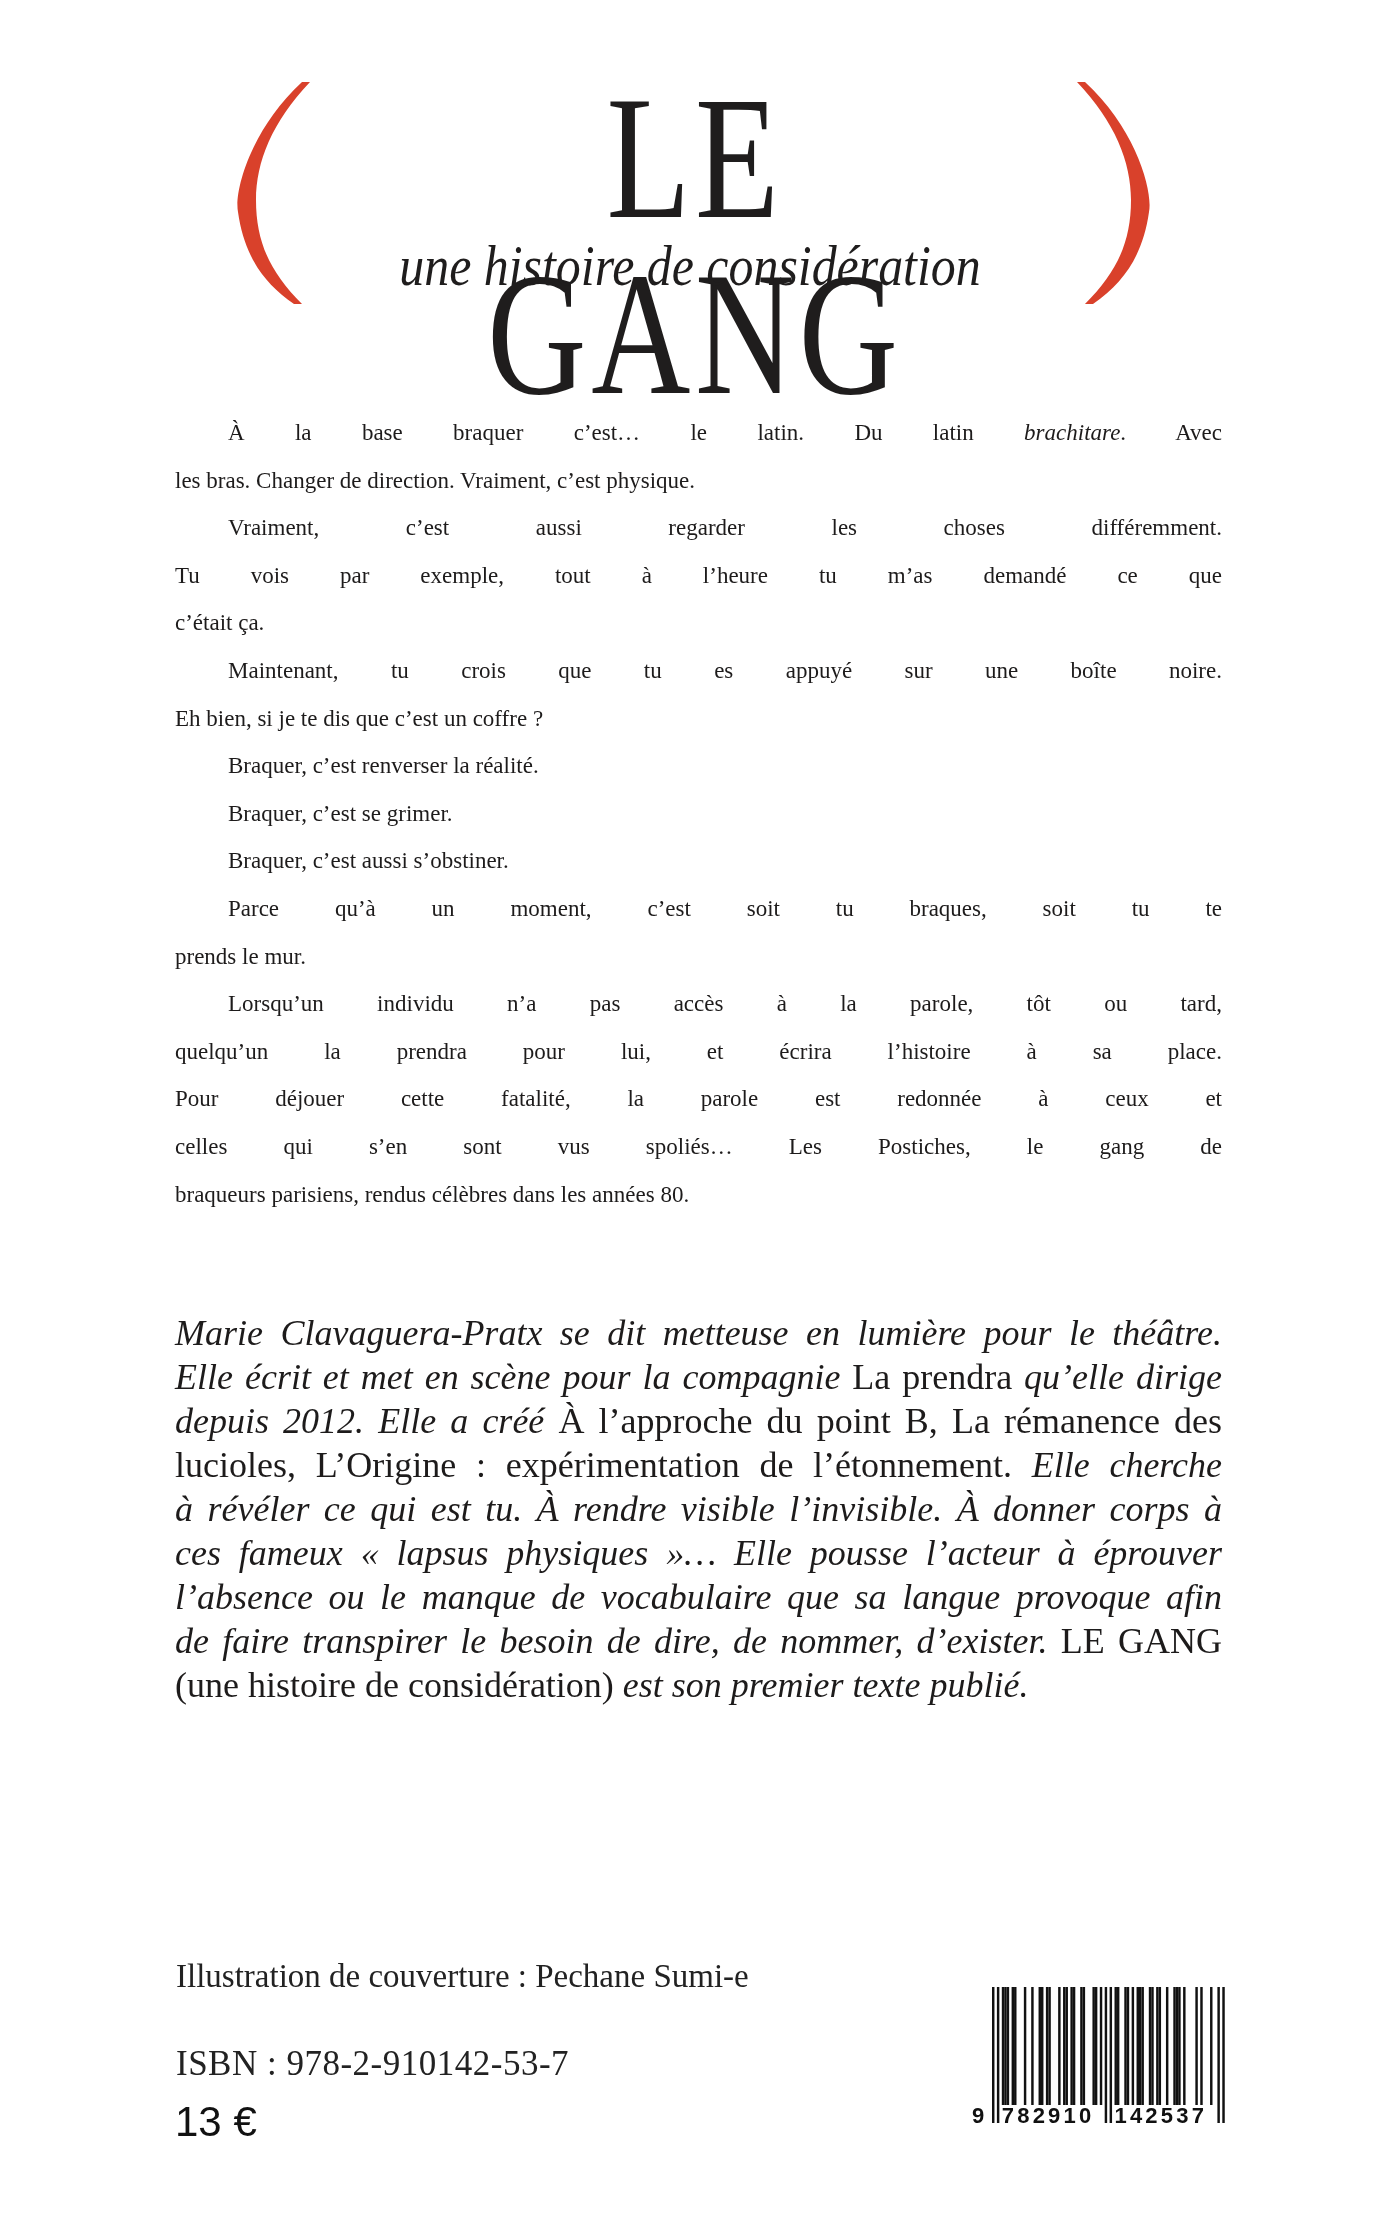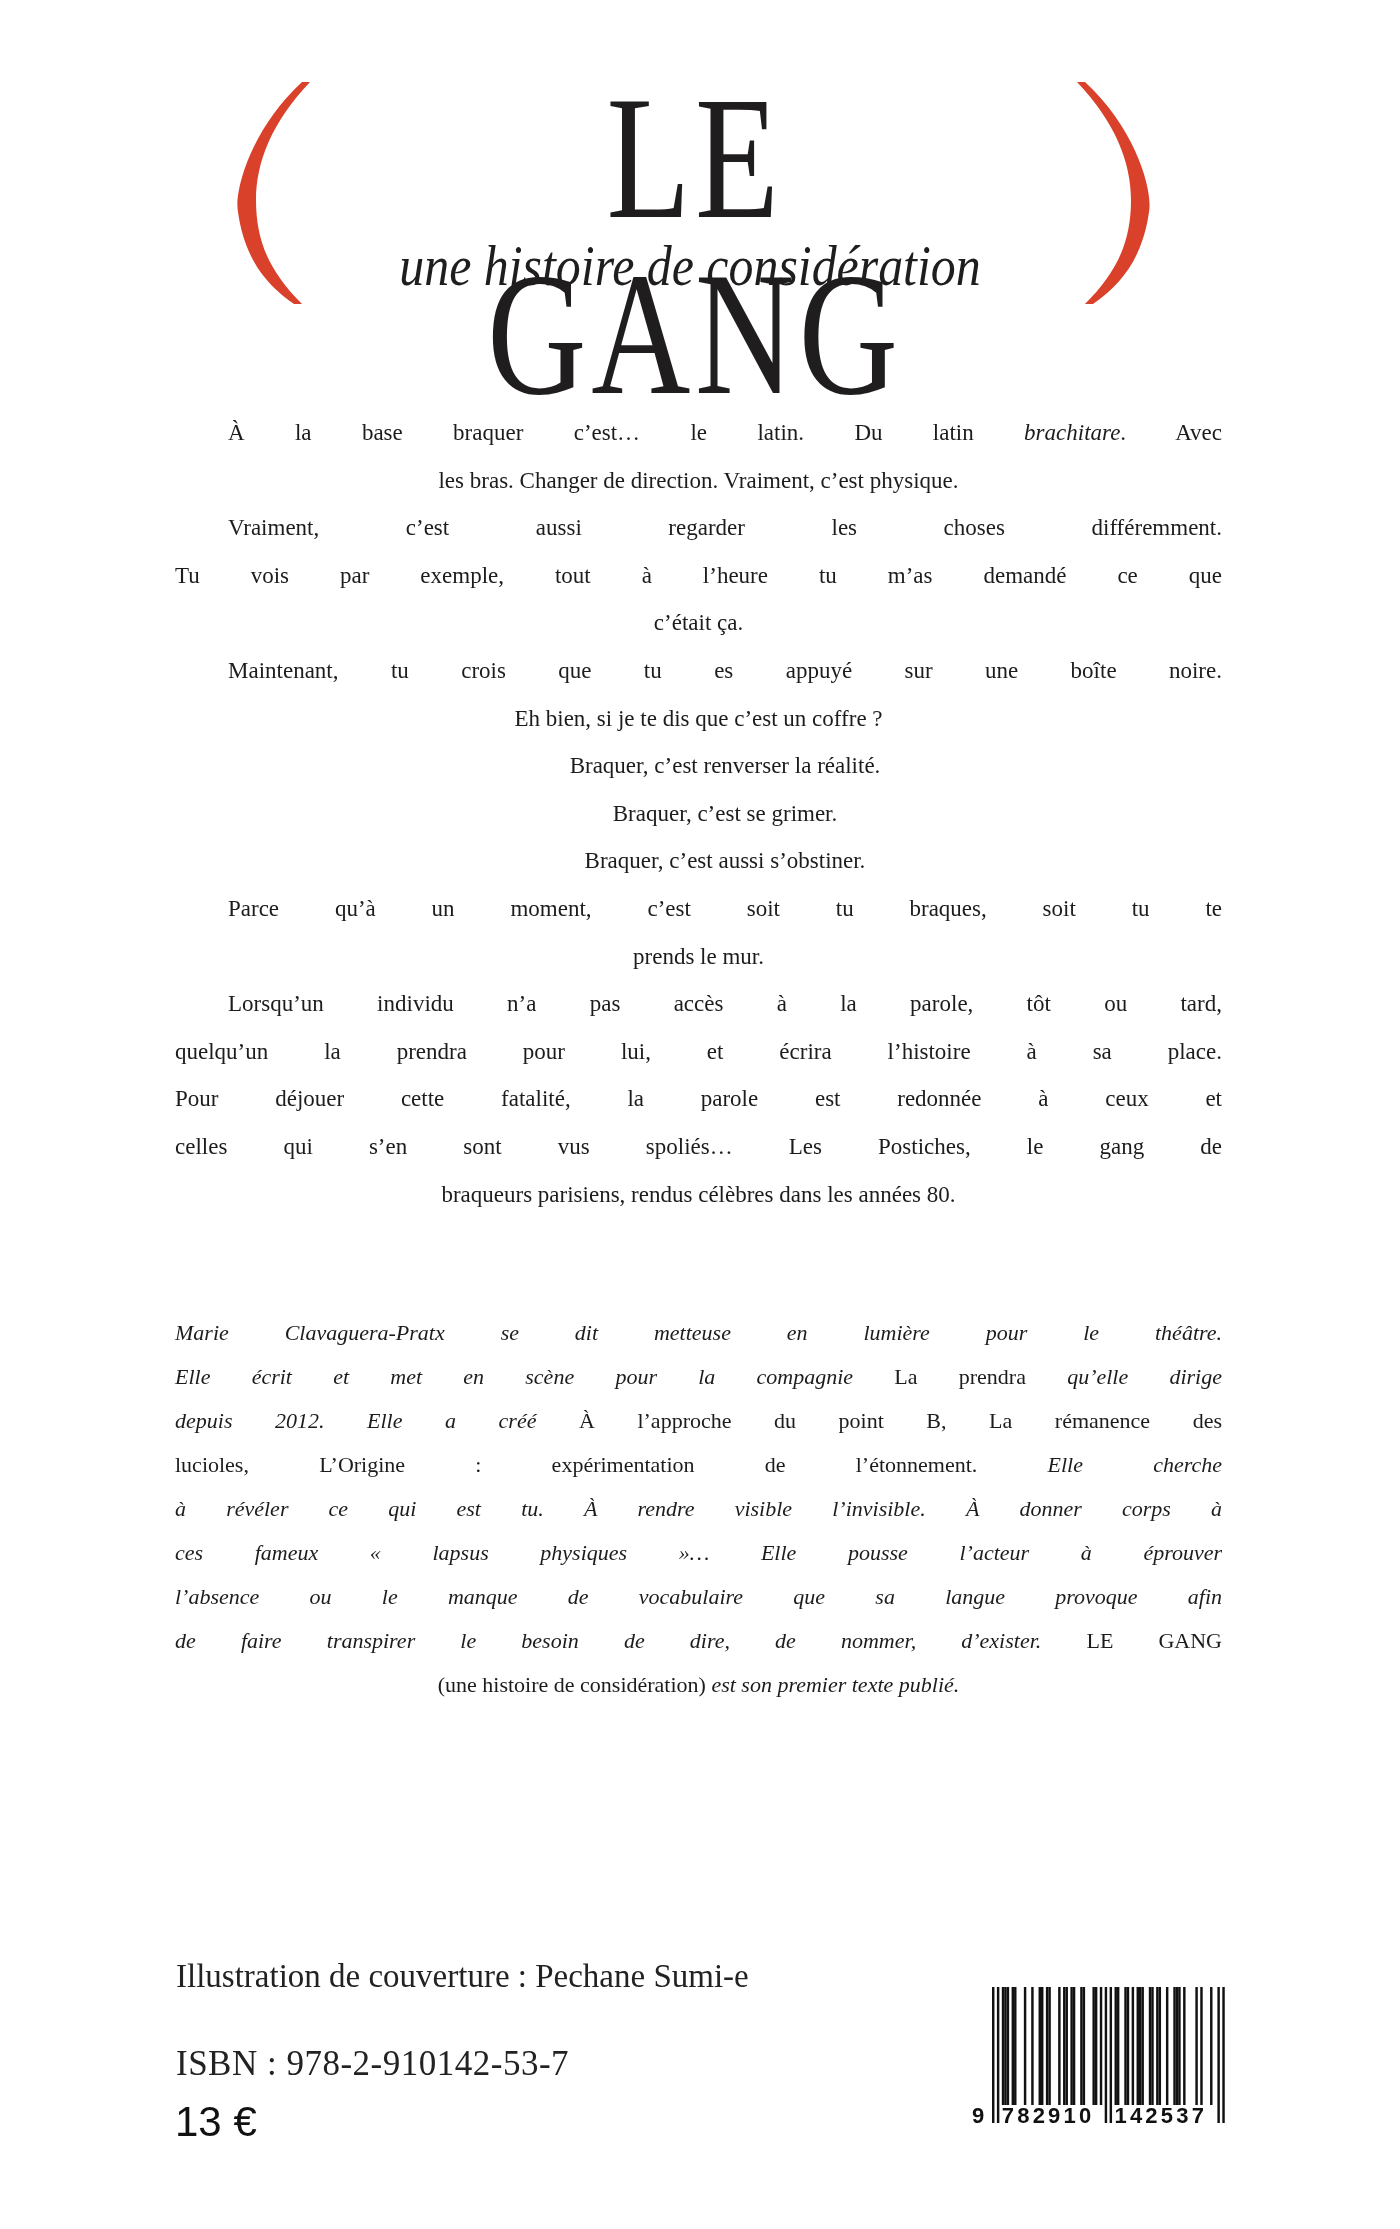--- a/index.html
+++ b/index.html
@@ -35,24 +35,24 @@
   .body-block {
     position: absolute; left: 175px; width: 1047px;
   }
   .line {
     display: block; white-space: nowrap; overflow: visible;
   }
   .main .line {
     height: 47.6px; font-size: 23px; line-height: 47.6px;
   }
   .bio .line {
-    height: 44px; font-size: 22px; line-height: 44px;
+    height: 44px; font-size: 36px; line-height: 44px;
   }
   .line.j { text-align: justify; text-align-last: justify; white-space: normal; }
-  .line.l { text-align: center; }
+  .line.l { text-align: left; }
   .line.ind { padding-left: 53px; box-sizing: border-box; }
   .it { font-style: italic; }
   .rm { font-style: normal; }
 
   .main { top: 409px; }
   .bio { top: 1311px; }
 
   .credit {
     position: absolute; left: 176px; top: 1956px;
     font-size: 33px; line-height: 40px; color: #222; text-align: center;

